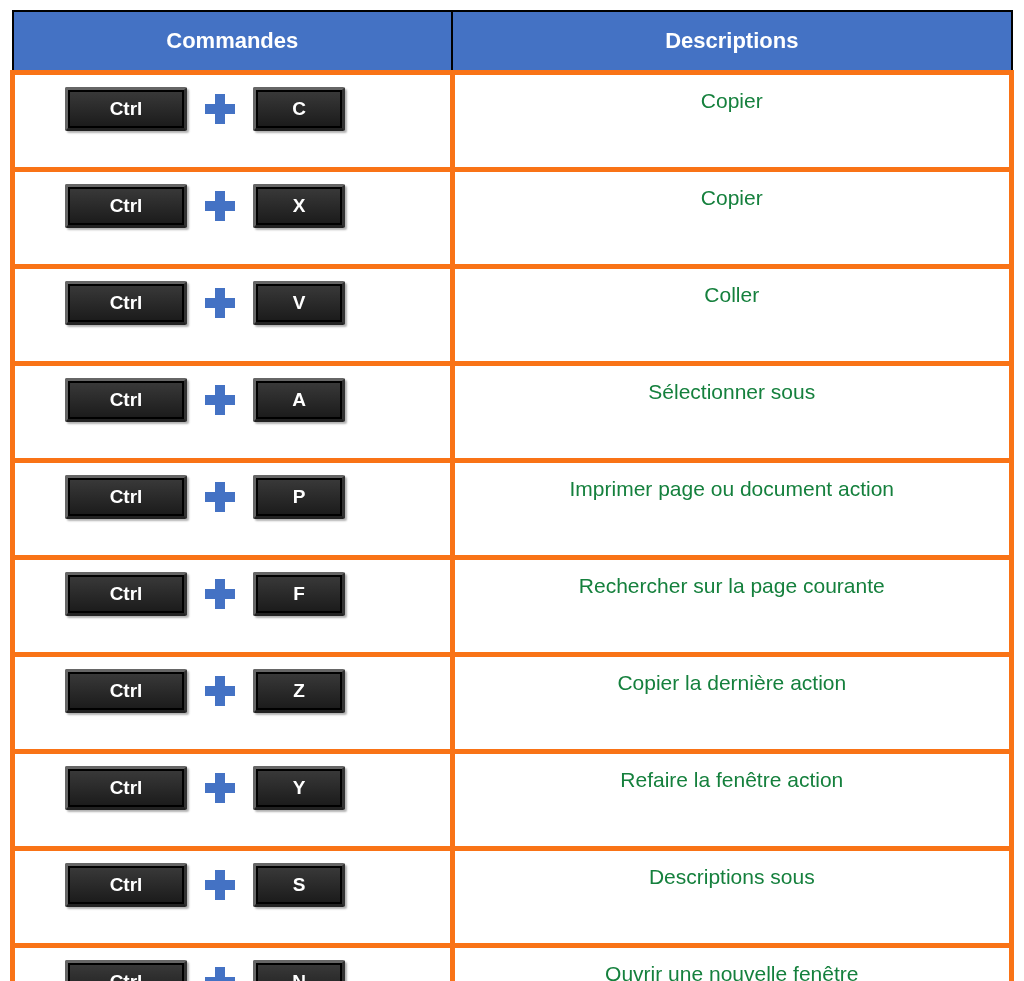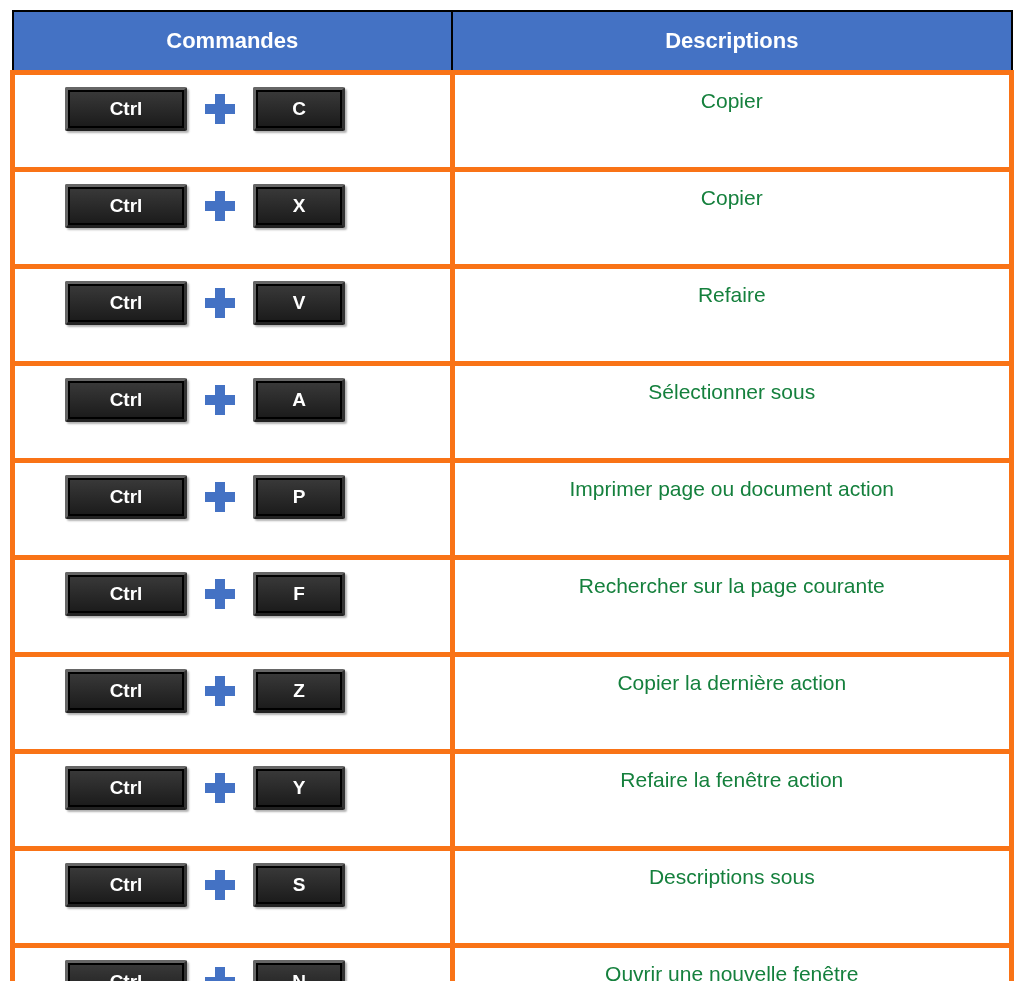--- a/index.html
+++ b/index.html
@@ -127,21 +127,21 @@
         <td class="desc-cell">Copier</td>
       </tr>
       <tr>
         <td class="cmd-cell">
           <div class="combo">
             <span class="key key-ctrl">Ctrl</span>
             <span class="plus-icon"></span>
             <span class="key key-single">V</span>
           </div>
         </td>
-        <td class="desc-cell">Refaire</td>
+        <td class="desc-cell">Coller</td>
       </tr>
       <tr>
         <td class="cmd-cell">
           <div class="combo">
             <span class="key key-ctrl">Ctrl</span>
             <span class="plus-icon"></span>
             <span class="key key-single">A</span>
           </div>
         </td>
         <td class="desc-cell">Sélectionner sous</td>

